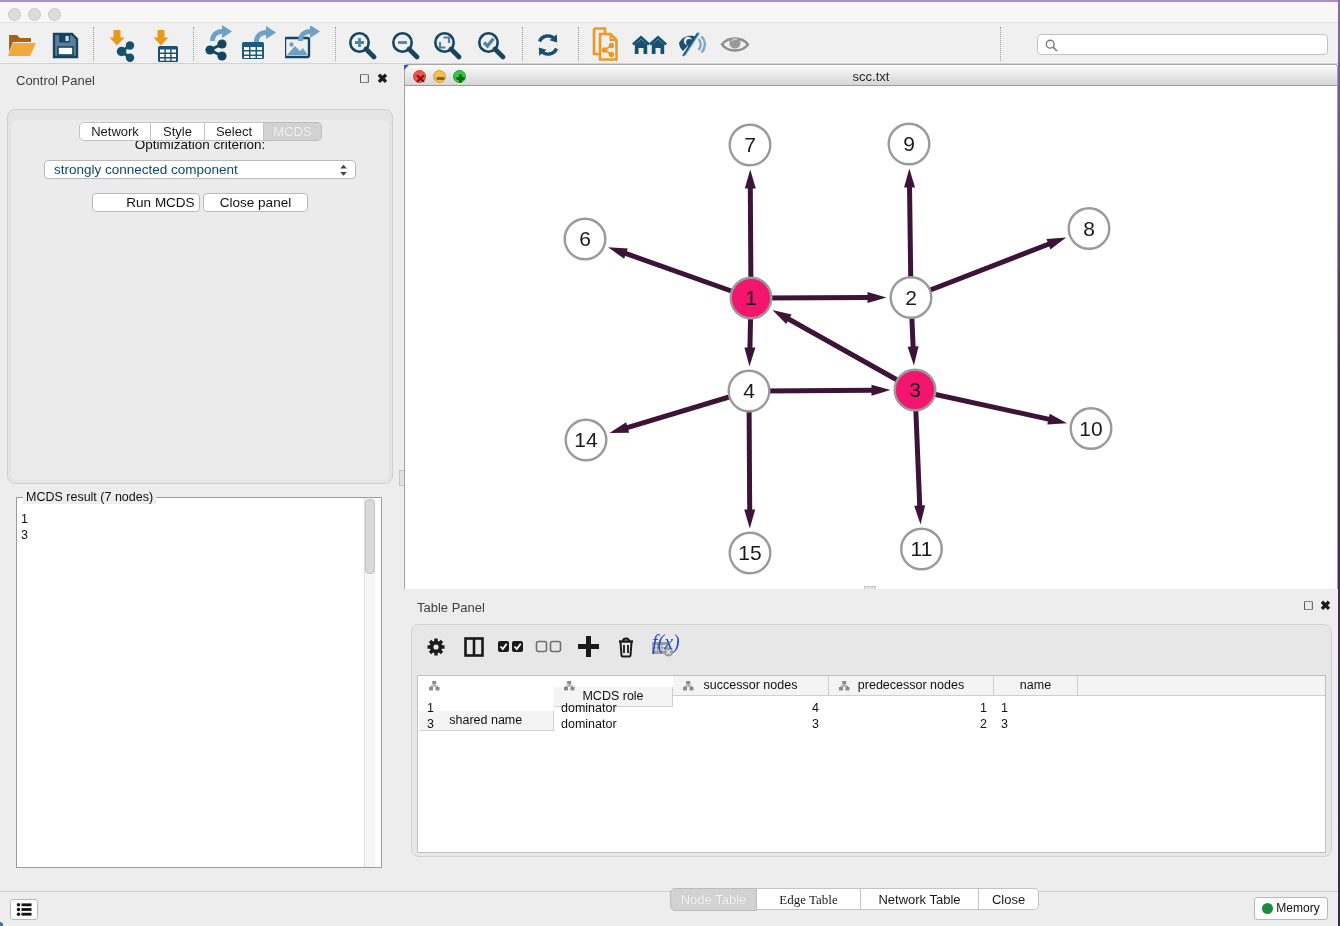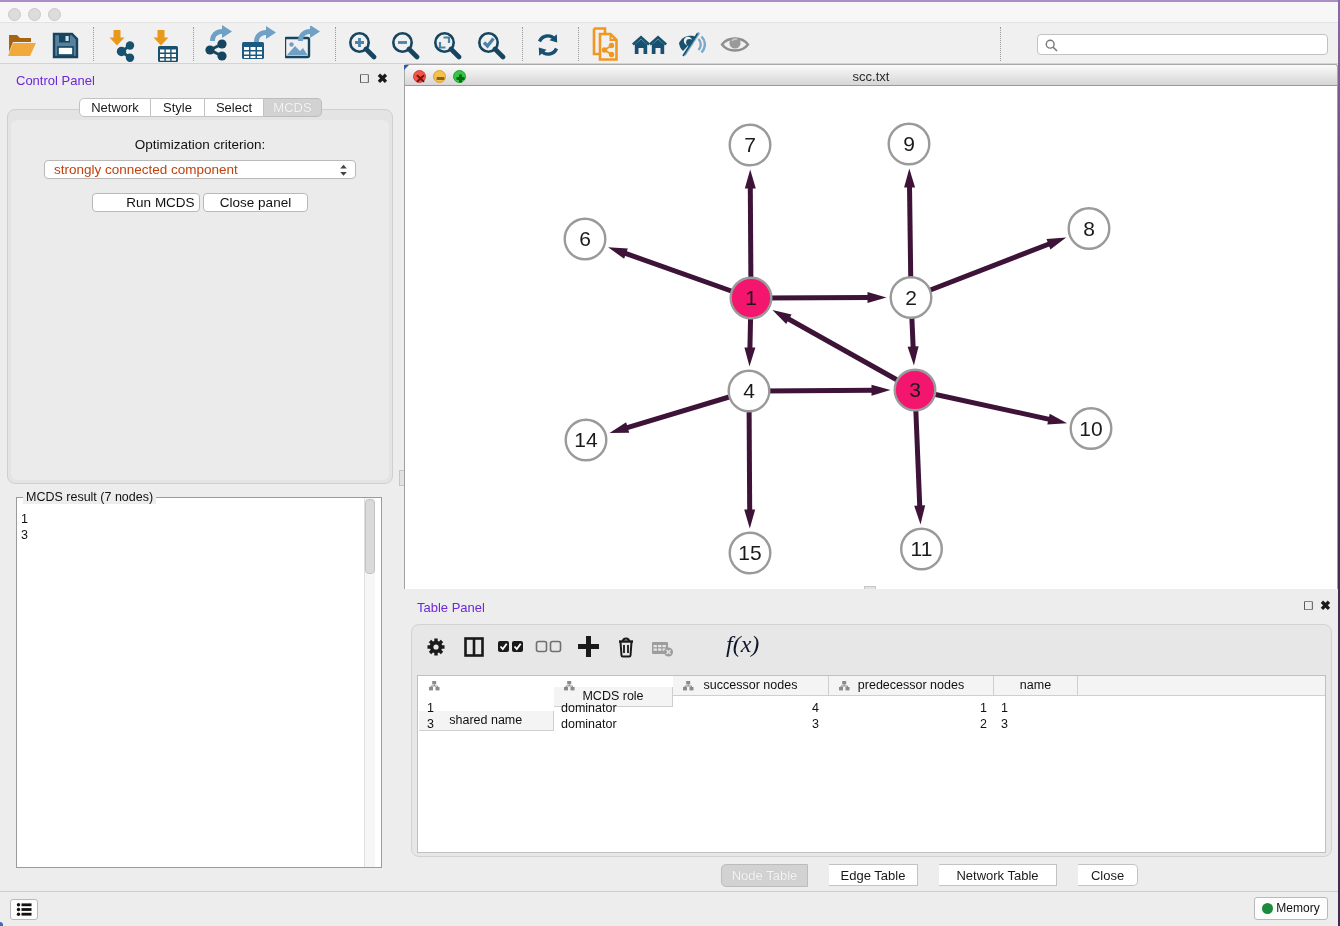--- a/index.html
+++ b/index.html
@@ -10,30 +10,30 @@
 #rightstrip { right:0; top:0; width:2px; height:926px; background:linear-gradient(#8a6aa8,#4a2c52 40%,#3d2b52); z-index:50; }
 #titlebar { left:0; top:2px; width:1340px; height:20px; background:#f7f7f7; }
 .tl { position:absolute; top:6px; width:13px; height:13px; border-radius:50%; background:#dcdcdc; border:1px solid #c9c9c9; }
 #wintitle { position:absolute; top:4px; left:0; width:100%; text-align:center; font-size:13px; color:#a9a9a9; }
 #toolbar { left:0; top:22px; width:1340px; height:42px; background:#f0f0f0; border-top:1px solid #e3e3e3; border-bottom:1px solid #d3d3d3; }
 .tsep { position:absolute; top:4px; height:34px; width:0; border-left:1px dotted #9a9a9a; }
 .ticon { position:absolute; top:4px; }
 #searchbox { position:absolute; left:1037px; top:11px; width:291px; height:21px; background:#fff; border:1px solid #c2c2c2; border-radius:4px; }
 
 #cpanel { left:0; top:64px; width:400px; height:827px; background:#ededed; }
-.paneltitle { font-size:13px; color:#6d28d9; }
-.tabbar { position:absolute; display:flex; z-index:5; }
+.paneltitle { font-size:13px; color:#404040; }
+.tabbar { position:absolute; display:flex; z-index:5;margin-top:24px; }
 .tab { font-size:13px; height:19px; line-height:18px; text-align:center; background:#fff; border:1px solid #c3c3c3; border-left:none; color:#1a1a1a; }
 .tab.first { border-left:1px solid #c3c3c3; border-radius:5px 0 0 5px; }
 .tab.last { border-radius:0 5px 5px 0; }
 .tab.sel { background:#d2d2d2; border-color:#bcbcbc; color:#f4f4f4; text-shadow:0 0 1px #bbb; }
 #cp-outer { left:7px; top:45px; width:386px; height:375px; background:#e4e4e4; border:1px solid #cfcfcf; border-radius:8px; }
 #cp-inner { left:11px; top:56px; width:378px; height:360px; background:#ebebeb; border-radius:6px; }
 #optlabel { left:0; top:73px; width:400px; text-align:center; font-size:13.5px; color:#111; }
-#optselect { left:44px; top:96px; width:312px; height:19px; background:#fff; border:1px solid #b9b9b9; border-radius:4px; font-size:13.5px; color:#c2410c; line-height:17px; padding-left:9px; }
+#optselect { left:44px; top:96px; width:312px; height:19px; background:#fff; border:1px solid #b9b9b9; border-radius:4px; font-size:13.5px; color:#0c4a6e; line-height:17px; padding-left:9px; }
 .cbtn { position:absolute; top:129px; height:19px; background:#fff; border:1px solid #b9b9b9; border-radius:4px; font-size:13.5px; color:#111; text-align:center; line-height:17px; }
 #fieldset { left:16px; top:433px; width:366px; height:371px; background:#fff; border:1px solid #9b9b9b; }
 #fieldlegend { left:23px; top:426px; background:#ededed; padding:0 3px; font-size:12.5px; color:#111; }
 #fieldtext { left:21px; top:447px; font-size:12.5px; color:#111; line-height:16px; }
 #fsscroll { left:364px; top:434px; width:11px; height:369px; background:#f6f6f6; border-left:1px solid #e0e0e0; }
 #fsthumb { left:365px; top:435px; width:10px; height:75px; background:#dadada; border:1px solid #c2c2c2; border-radius:4px; }
 
 #vgrip { left:399px; top:470px; width:7px; height:16px; background:#e2e2e2; border:1px solid #c6c6c6; }
 #nettitle { left:404px; top:64px; width:934px; height:22px; background:linear-gradient(#fafafa,#d6d6d6); border:1px solid #a8a8a8; border-bottom:1px solid #9a9a9a; border-radius:3px 3px 0 0; }
 #netname { position:absolute; top:4px; left:0; width:100%; text-align:center; font-size:13px; color:#2a2a2a; }
@@ -367,21 +367,21 @@
         <rect x="6" y="6" width="3.4" height="2.2"></rect>
         <rect x="10.5" y="6" width="3.4" height="2.2"></rect>
 <rect x="1.5" y="9.5" width="3.4" height="2.2"></rect>
         <rect x="6" y="9.5" width="3.4" height="2.2"></rect>
         <rect x="10.5" y="9.5" width="3.4" height="2.2"></rect>
       </g>
 <circle cx="16.5" cy="13" r="4.5"></circle>
       <path d="M14.5 11 L18.5 15 M18.5 11 L14.5 15" stroke="#e7e7e7" stroke-width="1.4"></path>
     </g>
   </svg>
-<div class="abs" style="left:726px; top:631px; font-family:'Liberation Serif',serif; font-style:italic; font-size:24px; color:#0f172a;">f(x)</div>
+<div class="abs" style="left:652px; top:631px; font-family:'Liberation Serif',serif; font-style:italic; font-size:20px; color:#1d4ed8;">f(x)</div>
 <div class="abs" id="tptable">
   <div class="th" style="left:0.5px; width:135.5px;margin-top:35px;">shared name</div>
     <svg class="abs" style="left:10.5px; top:5px;" width="11" height="10" viewBox="0 0 11 10">
       <g fill="#8a8a8a">
         <rect x="3.2" y="0" width="4" height="3.4"></rect>
         <rect x="0" y="6" width="4" height="3.4"></rect>
         <rect x="6.5" y="6" width="4" height="3.4"></rect>
         <path d="M5.2 3.4 V5 M2 6 V5 H8.5 V6" stroke="#8a8a8a" stroke-width="1" fill="none"></path>
       </g>
     </svg>
@@ -418,23 +418,23 @@
     <div class="td" style="left:143px; top:24px;">dominator</div>
     <div class="td" style="left:255px; top:24px; width:146px; text-align:right;">4</div>
     <div class="td" style="left:411px; top:24px; width:158px; text-align:right;">1</div>
     <div class="td" style="left:583px; top:24px;">1</div>
     <div class="td" style="left:9px; top:40px;">3</div>
     <div class="td" style="left:143px; top:40px;">dominator</div>
     <div class="td" style="left:255px; top:40px; width:146px; text-align:right;">3</div>
     <div class="td" style="left:411px; top:40px; width:158px; text-align:right;">2</div>
     <div class="td" style="left:583px; top:40px;">3</div>
 </div>
-<div class="abs tabbar" style="left:721px; top:864px;gap:21px;">
+<div class="abs tabbar" style="left:670px; top:864px;">
   <div class="btab first tab sel" style="width:87px; height:23px; line-height:22px;">Node Table</div>
-  <div class="btab" style="width:89px;">Edge Table</div>
+  <div class="btab" style="width:104px;font-family:Liberation Serif, serif;">Edge Table</div>
   <div class="btab" style="width:118px;">Network Table</div>
   <div class="btab last" style="width:60px; border-radius:0 5px 5px 0;">Close</div>
 </div>
 <div class="abs" id="bottombar"></div>
 <div class="abs" id="listbtn">
   <svg width="26" height="19" viewBox="0 0 26 19">
       <g fill="#111">
         <circle cx="7.5" cy="4.8" r="1.7"></circle>
         <circle cx="7.5" cy="9.5" r="1.7"></circle>
         <circle cx="7.5" cy="14.2" r="1.7"></circle>

